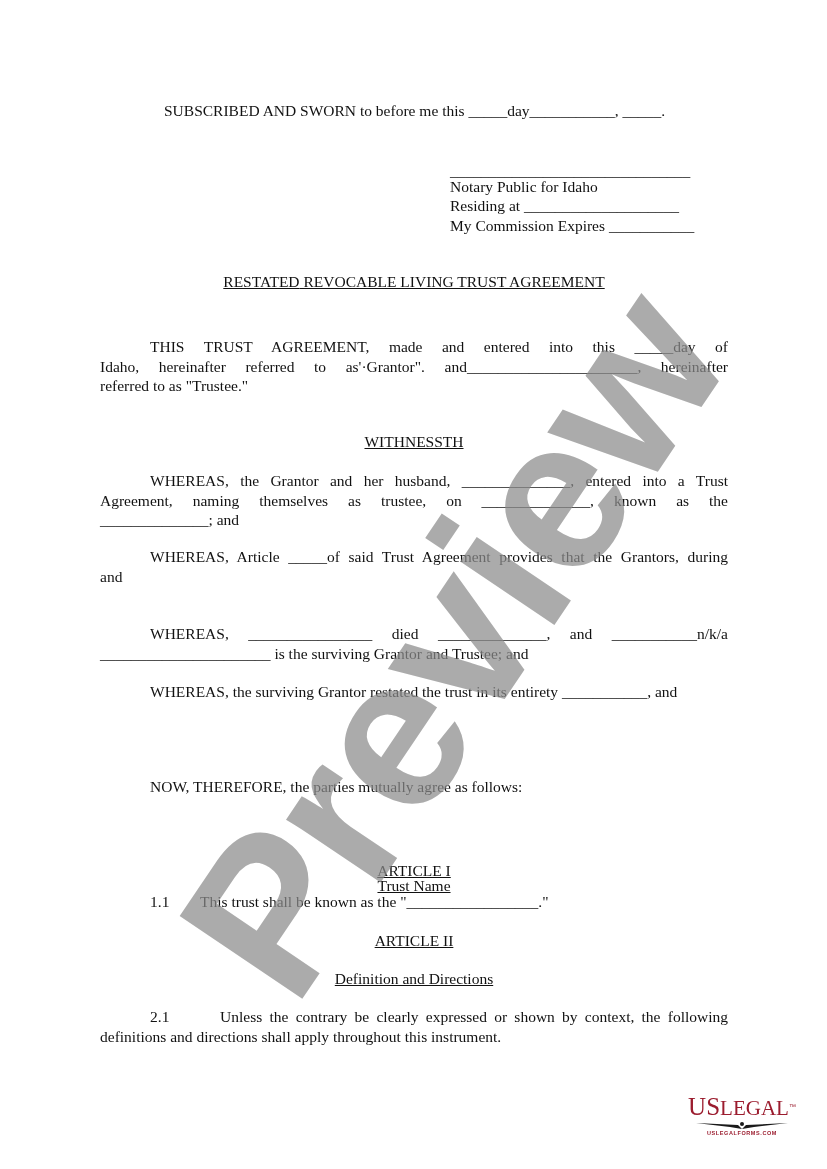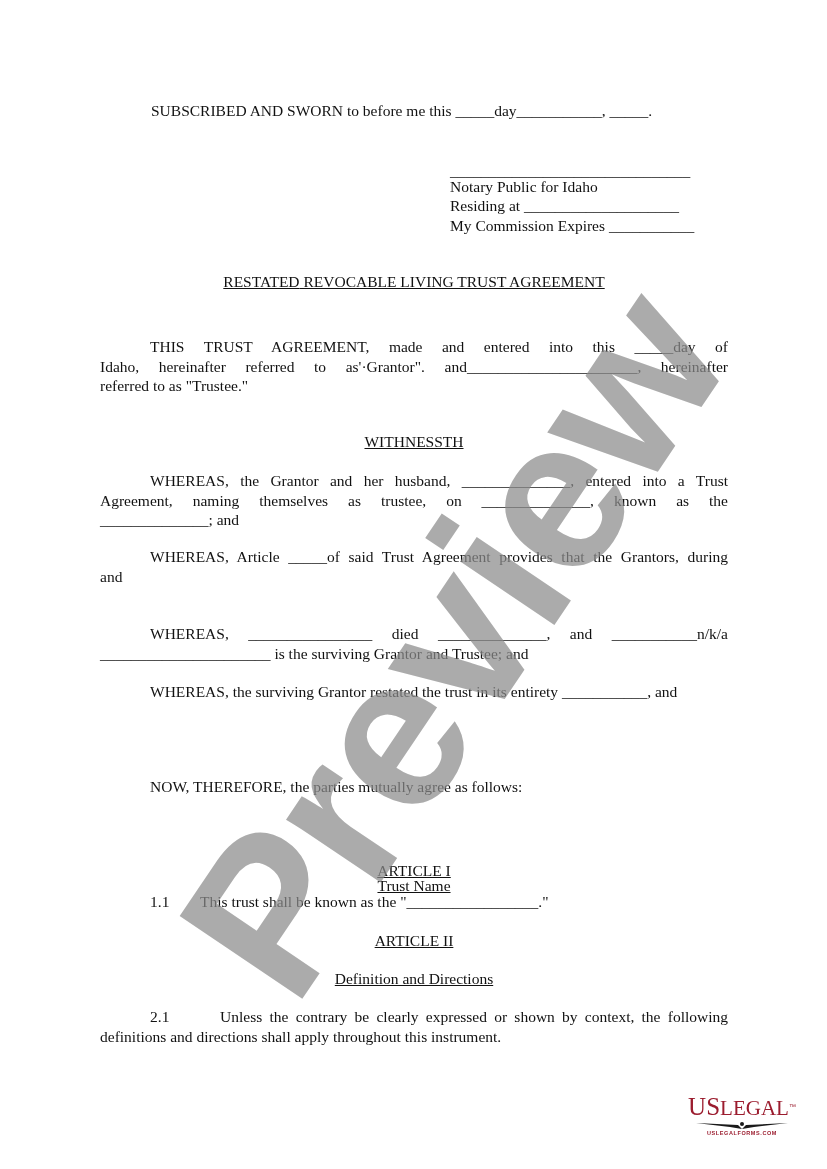--- a/index.html
+++ b/index.html
@@ -20,21 +20,21 @@
   .logo .brand { font-family:"Liberation Serif", serif; font-size:25px; color:#9b1c2e; letter-spacing:0px; line-height:26px; }
   .logo .tm { font-size:7px; vertical-align:top; color:#9b1c2e; font-family:"Liberation Sans", sans-serif; }
   .logo .wings { display:block; margin:0 auto; }
   .logo .url { font-family:"Liberation Sans", sans-serif; font-size:5.5px; color:#9b1c2e; letter-spacing:0.6px; line-height:6px; font-weight:bold; }
 </style>
 </head>
 <body>
 
 <div class="page">
 
-  <div class="line" style="left:151px; top:101px;">SUBSCRIBED AND SWORN to before me this _____day___________, _____.</div>
+  <div class="line" style="left:164px; top:101px;">SUBSCRIBED AND SWORN to before me this _____day___________, _____.</div>
 
   <div class="line" style="left:450px; top:161px;text-align:center;">_______________________________</div>
   <div class="line" style="left:450px; top:177px;">Notary Public for Idaho</div>
   <div class="line" style="left:450px; top:196px;">Residing at ____________________</div>
   <div class="line" style="left:450px; top:216px;">My Commission Expires ___________</div>
 
   <div class="center u" style="top:272px;">
     <span>RESTATED</span><span> REVOCABLE LIVING TRUST AGREEMENT</span>
   </div>
 

